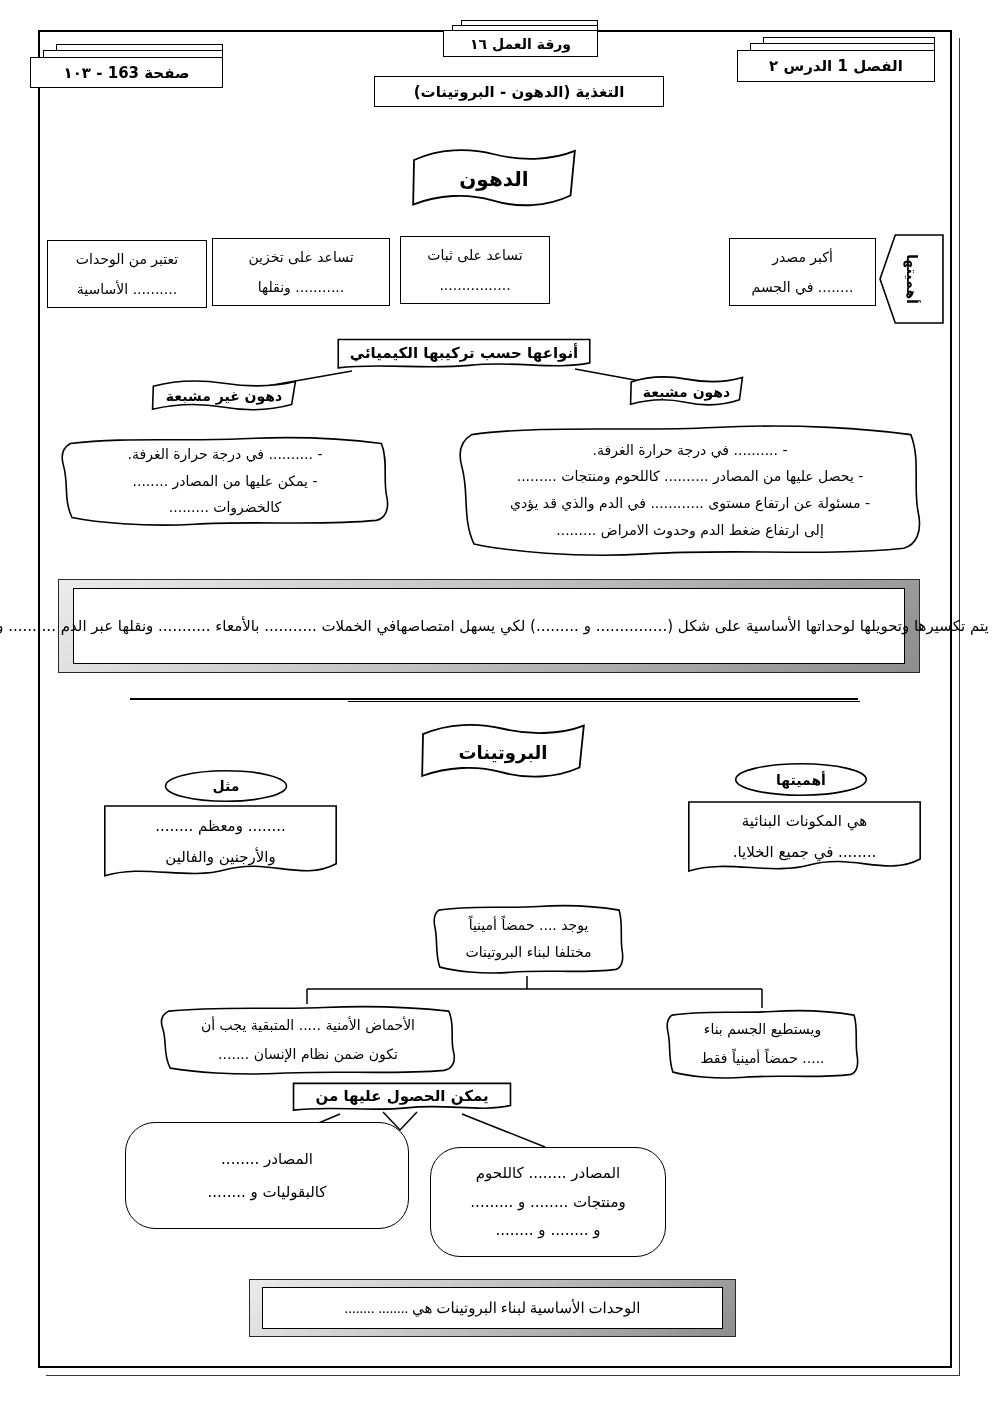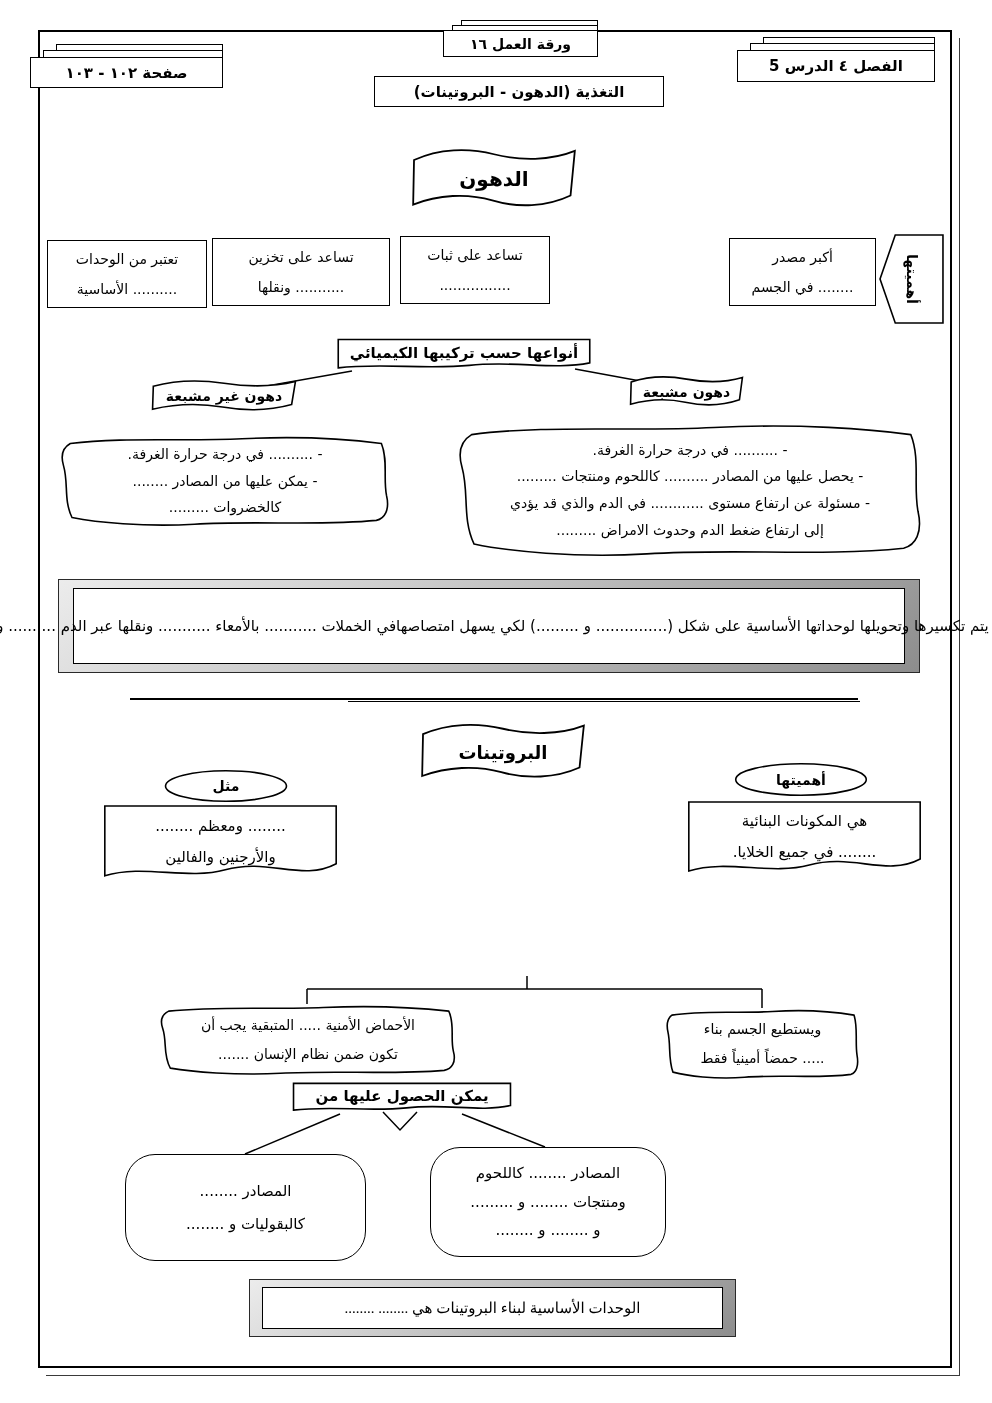--- a/index.html
+++ b/index.html
@@ -66,27 +66,27 @@
     <div class="lyr b2"></div>
     <div class="lyr b1"></div>
     <div class="front bold f14">ورقة العمل ١٦</div>
   </div>
 
   <div class="rectbox bold f15" style="left:374px;top:76px;width:290px;height:31px;border-width:1.8px;">التغذية (الدهون - البروتينات)</div>
 
   <div class="stack" style="left:30px;top:57px;width:193px;height:31px;">
     <div class="lyr b2"></div>
     <div class="lyr b1"></div>
-    <div class="front bold f15">صفحة ١٠٢ - ١٠٣</div>
+    <div class="front bold f15">صفحة 163 - ١٠٣</div>
   </div>
 
   <div class="stack" style="left:737px;top:50px;width:198px;height:32px;">
     <div class="lyr b2"></div>
     <div class="lyr b1"></div>
-    <div class="front bold f15">الفصل ٤ الدرس 5</div>
+    <div class="front bold f15">الفصل 1 الدرس ٢</div>
   </div>
 
   <div class="shape" style="left:408px;top:146px;width:172px;height:66px;">
     <svg viewBox="0 0 200 80" preserveAspectRatio="none">
         <path d="M7,17 C36,3 70,2 100,10 C130,18 166,18 194,6 L189,60 C161,74 127,75 98,66 C69,57 35,59 6,71 Z" fill="#fff" stroke="#000" stroke-width="1.8" vector-effect="non-scaling-stroke"></path>
       </svg>
     <div class="txt bold f20">
         <span class="ln">الدهون</span>
       </div>
   </div>
@@ -214,20 +214,29 @@
   <div class="shape" style="left:100px;top:800px;width:241px;height:91px;">
     <svg viewBox="0 0 200 60" preserveAspectRatio="none">
         <path d="M4,4 L196,4 L196,42 C168,54 140,38 104,46 C72,53 36,42 4,50 Z" fill="#fff" stroke="#000" stroke-width="1.6" vector-effect="non-scaling-stroke"></path>
       </svg>
     <div class="txt f15 lh2" style="padding-bottom:12px;">
       <span class="ln">........ ومعظم ........</span>
       <span class="ln">والأرجنين والفالين</span>
     </div>
   </div>
 
+  <div class="shape" style="left:430px;top:902px;width:197px;height:74px;">
+    <svg viewBox="0 0 200 100" preserveAspectRatio="none">
+        <path d="M9,11 C40,4 75,9 110,6 C145,3 175,7 192,11 C196,28 193,47 195,65 C197,80 194,89 189,91 C155,97 118,91 82,95 C52,98 24,93 10,88 C5,70 8,52 5,34 C3,22 5,15 9,11 Z" fill="#fff" stroke="#000" stroke-width="1.6" vector-effect="non-scaling-stroke"></path>
+      </svg>
+    <div class="txt f14 lh19">
+      <span class="ln">يوجد .... حمضاً أمينياً</span>
+      <span class="ln">مختلفا لبناء البروتينات</span>
+    </div>
+  </div>
 
   <div class="shape" style="left:155px;top:1003px;width:306px;height:74px;">
     <svg viewBox="0 0 200 100" preserveAspectRatio="none">
         <path d="M9,11 C40,4 75,9 110,6 C145,3 175,7 192,11 C196,28 193,47 195,65 C197,80 194,89 189,91 C155,97 118,91 82,95 C52,98 24,93 10,88 C5,70 8,52 5,34 C3,22 5,15 9,11 Z" fill="#fff" stroke="#000" stroke-width="1.6" vector-effect="non-scaling-stroke"></path>
       </svg>
     <div class="txt f14 lh2">
       <span class="ln">الأحماض الأمنية ..... المتبقية يجب أن</span>
       <span class="ln">تكون ضمن نظام الإنسان .......</span>
     </div>
   </div>
@@ -244,21 +253,21 @@
 
   <div class="shape" style="left:289px;top:1081px;width:226px;height:35px;">
     <svg viewBox="0 0 200 60" preserveAspectRatio="none">
         <path d="M4,4 L196,4 L196,42 C168,54 140,38 104,46 C72,53 36,42 4,50 Z" fill="#fff" stroke="#000" stroke-width="1.6" vector-effect="non-scaling-stroke"></path>
       </svg>
     <div class="txt bold f15" style="padding-bottom:9px;">
         <span class="ln">يمكن الحصول عليها من</span>
       </div>
   </div>
 
-  <div class="rectbox f15 lh21" style="left:125px;top:1154px;width:241px;height:107px;border-radius:30px;">
+  <div class="rectbox f15 lh21" style="left:125px;top:1122px;width:284px;height:107px;border-radius:30px;">
     <span class="ln">المصادر ........</span>
     <span class="ln">كالبقوليات و ........</span>
   </div>
 
   <div class="rectbox f15 lh19" style="left:430px;top:1147px;width:236px;height:110px;border-radius:30px;">
     <span class="ln">المصادر ........ كاللحوم</span>
     <span class="ln">ومنتجات ........ و .........</span>
     <span class="ln">و ........ و ........</span>
   </div>
 

